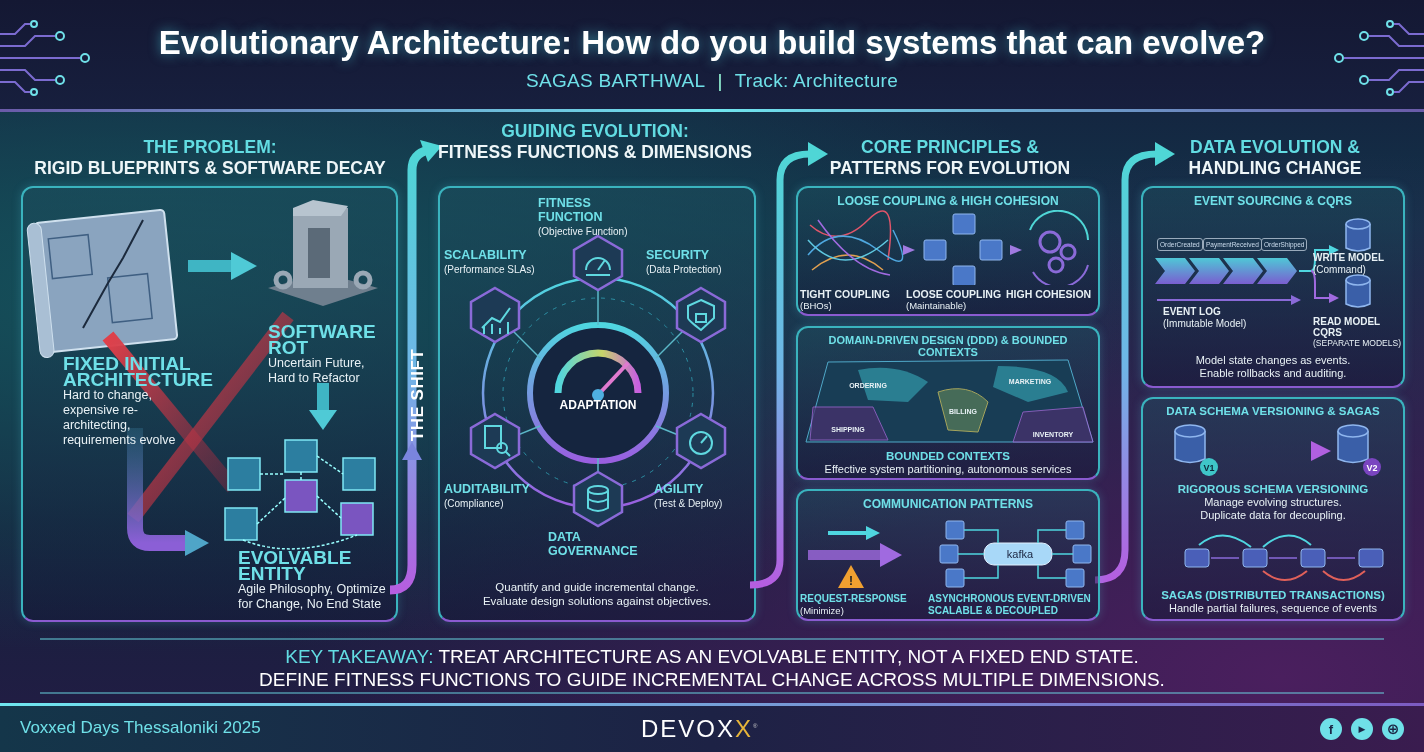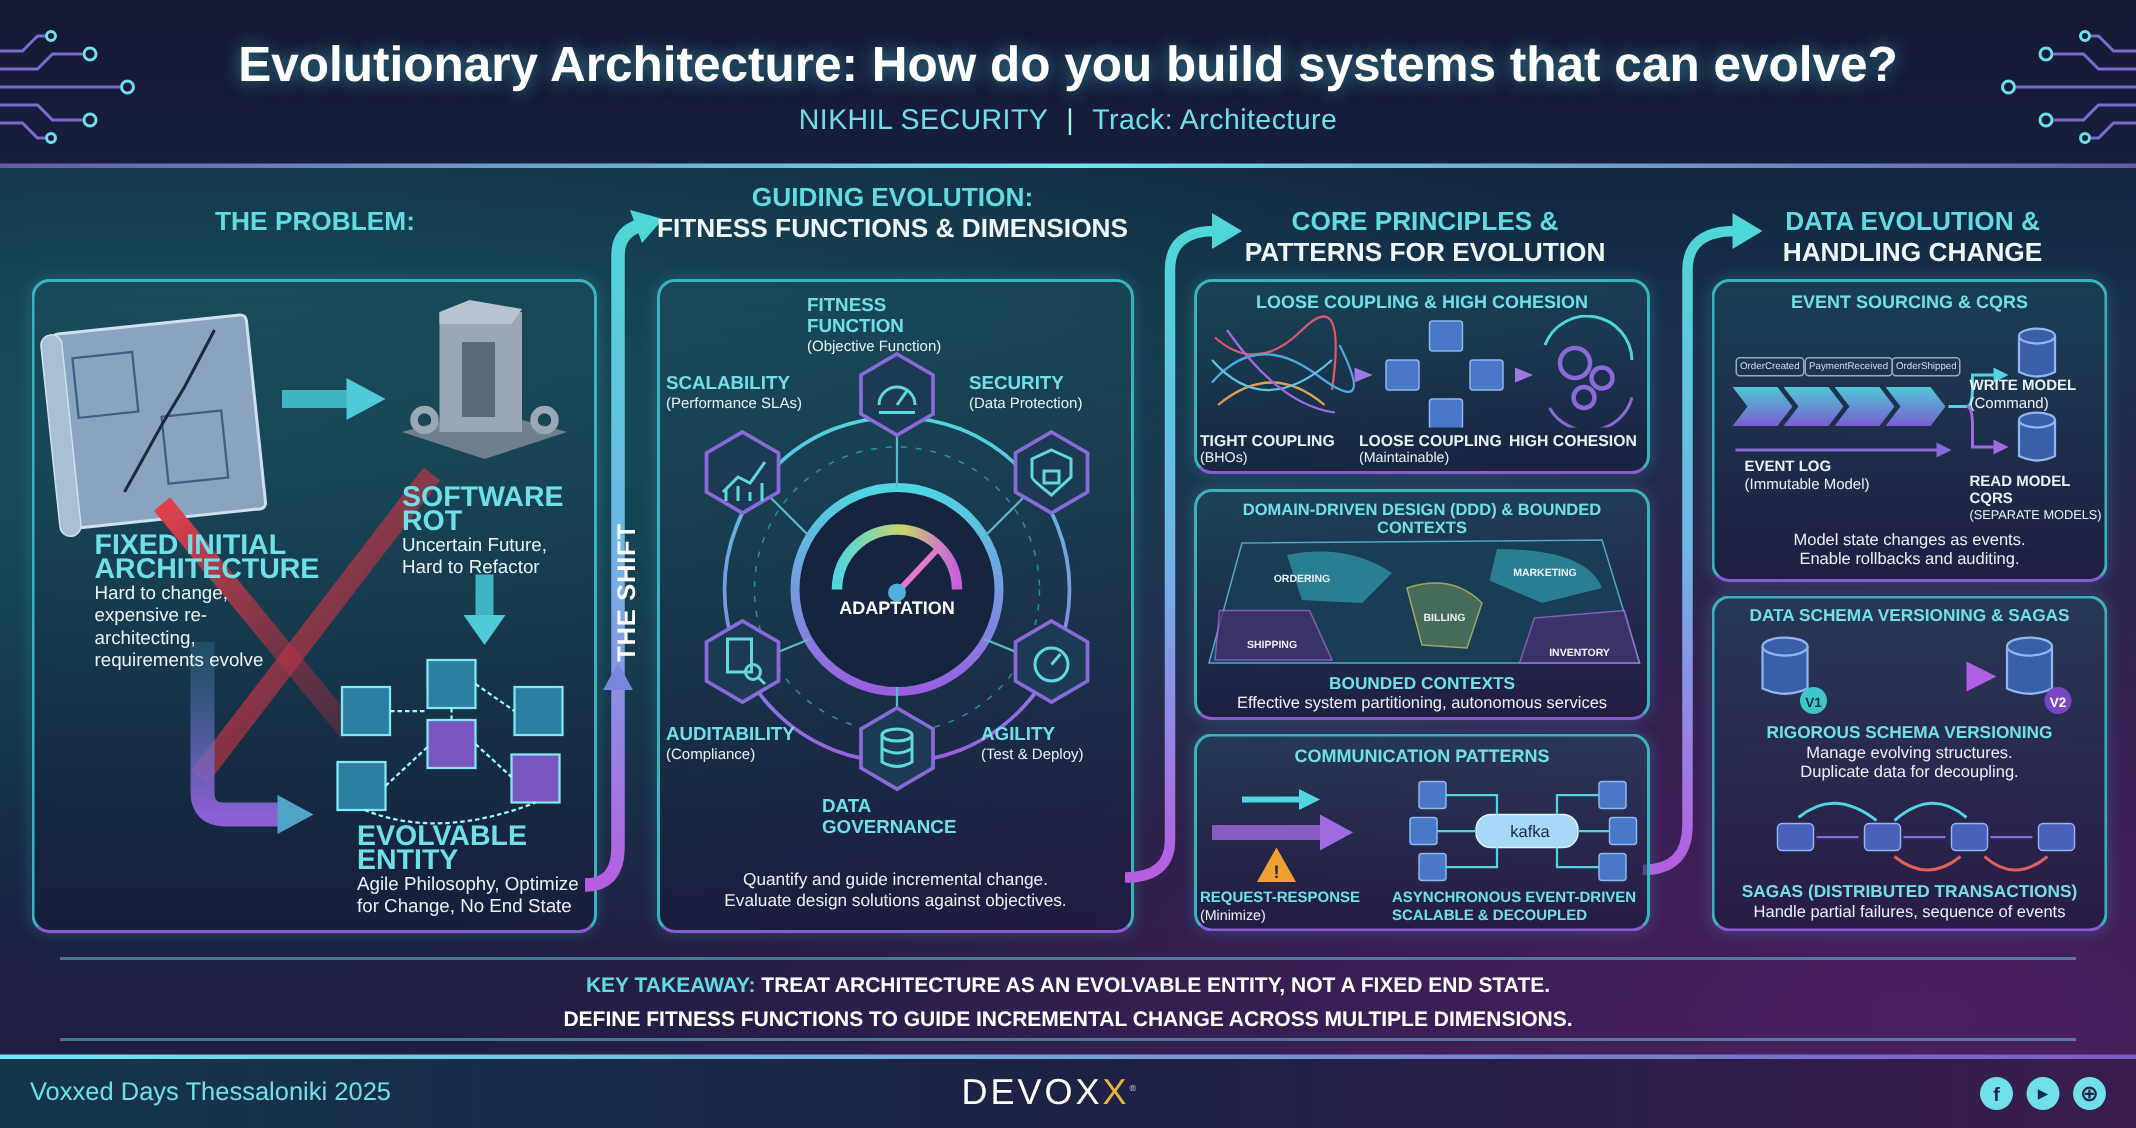--- a/index.html
+++ b/index.html
@@ -28,21 +28,21 @@
 .lbl b{display:block;color:#6fe0e8;font-size:12.5px;text-transform:uppercase}
 .lbl.big{font-size:12.5px;line-height:15px}
 .lbl.big b{font-size:19px;line-height:16px}
 .cap{position:absolute;left:0;right:0;text-align:center;font-size:11.5px;line-height:14px;color:#e8f1f5}
 .cap b{display:block;color:#6fe0e8;text-transform:uppercase;font-size:11.5px}
 svg{display:block}
 
 .shift-label{position:absolute;left:404px;top:350px;width:28px;height:90px;display:flex;align-items:center;justify-content:center}
 .shift-label span{transform:rotate(-90deg);white-space:nowrap;font-weight:700;font-size:17px;color:#fff;letter-spacing:.5px}
 
-.takeaway{position:absolute;left:40px;right:40px;top:638px;height:56px;text-align:center;font-weight:700;font-size:14px;line-height:23px;text-transform:uppercase;color:#fff;border-top:2px solid rgba(111,230,239,.45);border-bottom:2px solid rgba(111,230,239,.45);padding-top:5px}
+.takeaway{position:absolute;left:40px;right:40px;top:638px;height:56px;text-align:center;font-weight:400;font-size:19px;line-height:23px;text-transform:uppercase;color:#fff;border-top:2px solid rgba(111,230,239,.45);border-bottom:2px solid rgba(111,230,239,.45);padding-top:5px}
 .takeaway .key{color:#62dce2}
 .footer-rule{position:absolute;left:0;top:703px;width:1424px;height:3px;background:linear-gradient(90deg,#6fe6ef,#7c5bc2)}
 .footer{position:absolute;left:0;top:706px;width:1424px;height:46px;background:linear-gradient(90deg,#14364a,#1d2245 50%,#3a1c4f)}
 .event{position:absolute;left:20px;top:12px;font-size:17px;color:#6fe0e8}
 .logo{position:absolute;left:641px;top:9px;font-size:24px;letter-spacing:2px;color:#fff;font-weight:400}
 .logo .x{color:#e7b53a}
 .logo sup{font-size:6px;color:#ccc}
 .social{position:absolute;top:12px;width:22px;height:22px;border-radius:50%;background:#6fe0e8;color:#1b2545;font-weight:700;font-size:13px;display:flex;align-items:center;justify-content:center}
 .chev{position:absolute;width:40px;height:26px;background:linear-gradient(180deg,#4fc7d6,#7a5ed0);clip-path:polygon(0 0,75% 0,100% 50%,75% 100%,0 100%,25% 50%)}
 .evt-tag{position:absolute;height:13px;border:1px solid #9ab;border-radius:3px;font-size:6.5px;line-height:11px;padding:0 2px;color:#cde}
@@ -76,27 +76,28 @@
         <path d="M0 54 H25 L35 64 H55"></path>
           <circle cx="60" cy="64" r="4" stroke="#6fe0e8"></circle>
         <path d="M0 18 H15 L25 8 H30"></path>
           <circle cx="34" cy="8" r="3" stroke="#6fe0e8"></circle>
         <path d="M0 66 H15 L25 76 H30"></path>
           <circle cx="34" cy="76" r="3" stroke="#6fe0e8"></circle>
       </g>
     </svg>
     <div class="title">Evolutionary Architecture: How do you build systems that can evolve?</div>
     <div class="subtitle">
-      <span>NIKHIL SECURITY</span><span class="sep">|</span><span>Track: Architecture</span>
+      <span>SAGAS BARTHWAL</span><span class="sep">|</span><span>Track: Architecture</span>
     </div>
   </div>
   <div class="header-rule"></div>
 
   <div class="sec-head" style="left:20px;top:137px;width:380px">
     <span class="l1">THE PROBLEM:</span>
+    <span class="l2">RIGID BLUEPRINTS &amp; SOFTWARE DECAY</span>
   </div>
   <div class="panel mix" style="left:21px;top:186px;width:377px;height:436px;border-bottom-color:#8a5bd0">
     <svg style="position:absolute;left:0;top:0" width="377" height="436">
       <defs>
         <linearGradient id="redx" x1="0" y1="0" x2="1" y2="1">
             <stop offset="0" stop-color="#e0404a"></stop>
             <stop offset="1" stop-color="#8a2a40" stop-opacity=".4"></stop>
           </linearGradient>
         <linearGradient id="purpArrow" x1="0" y1="0" x2="0" y2="1">
             <stop offset="0" stop-color="#3a7fa0" stop-opacity=".3"></stop>

